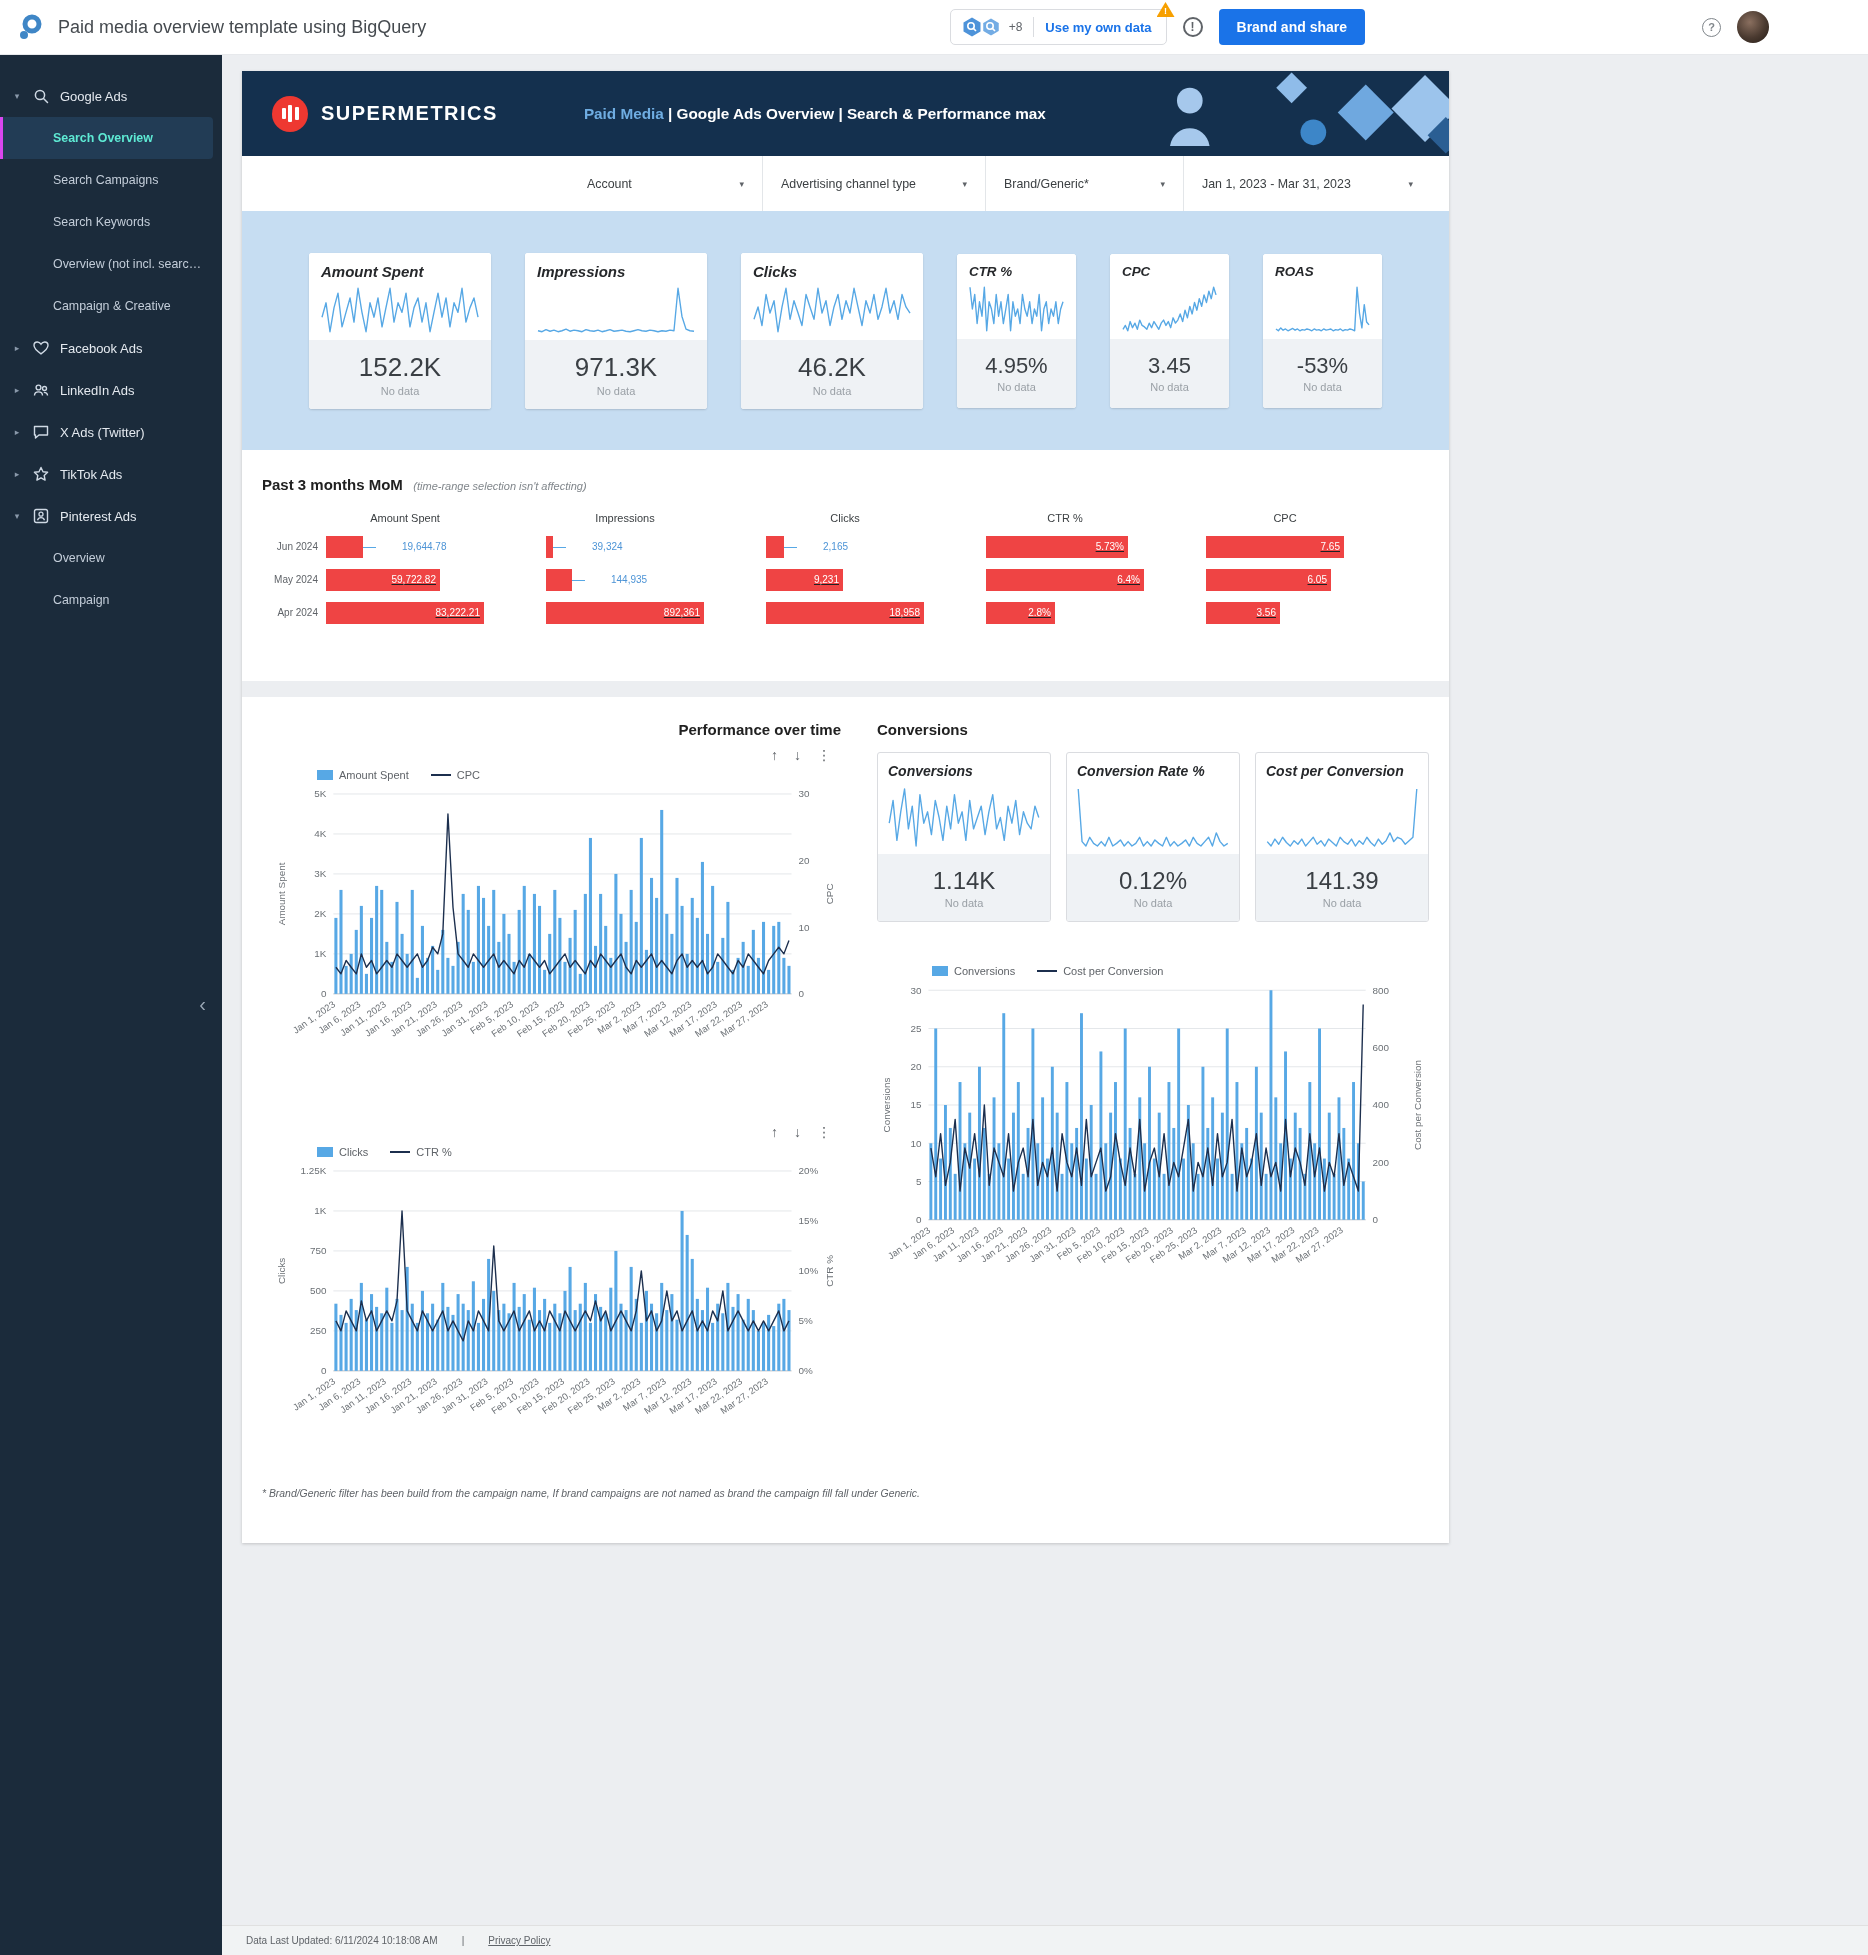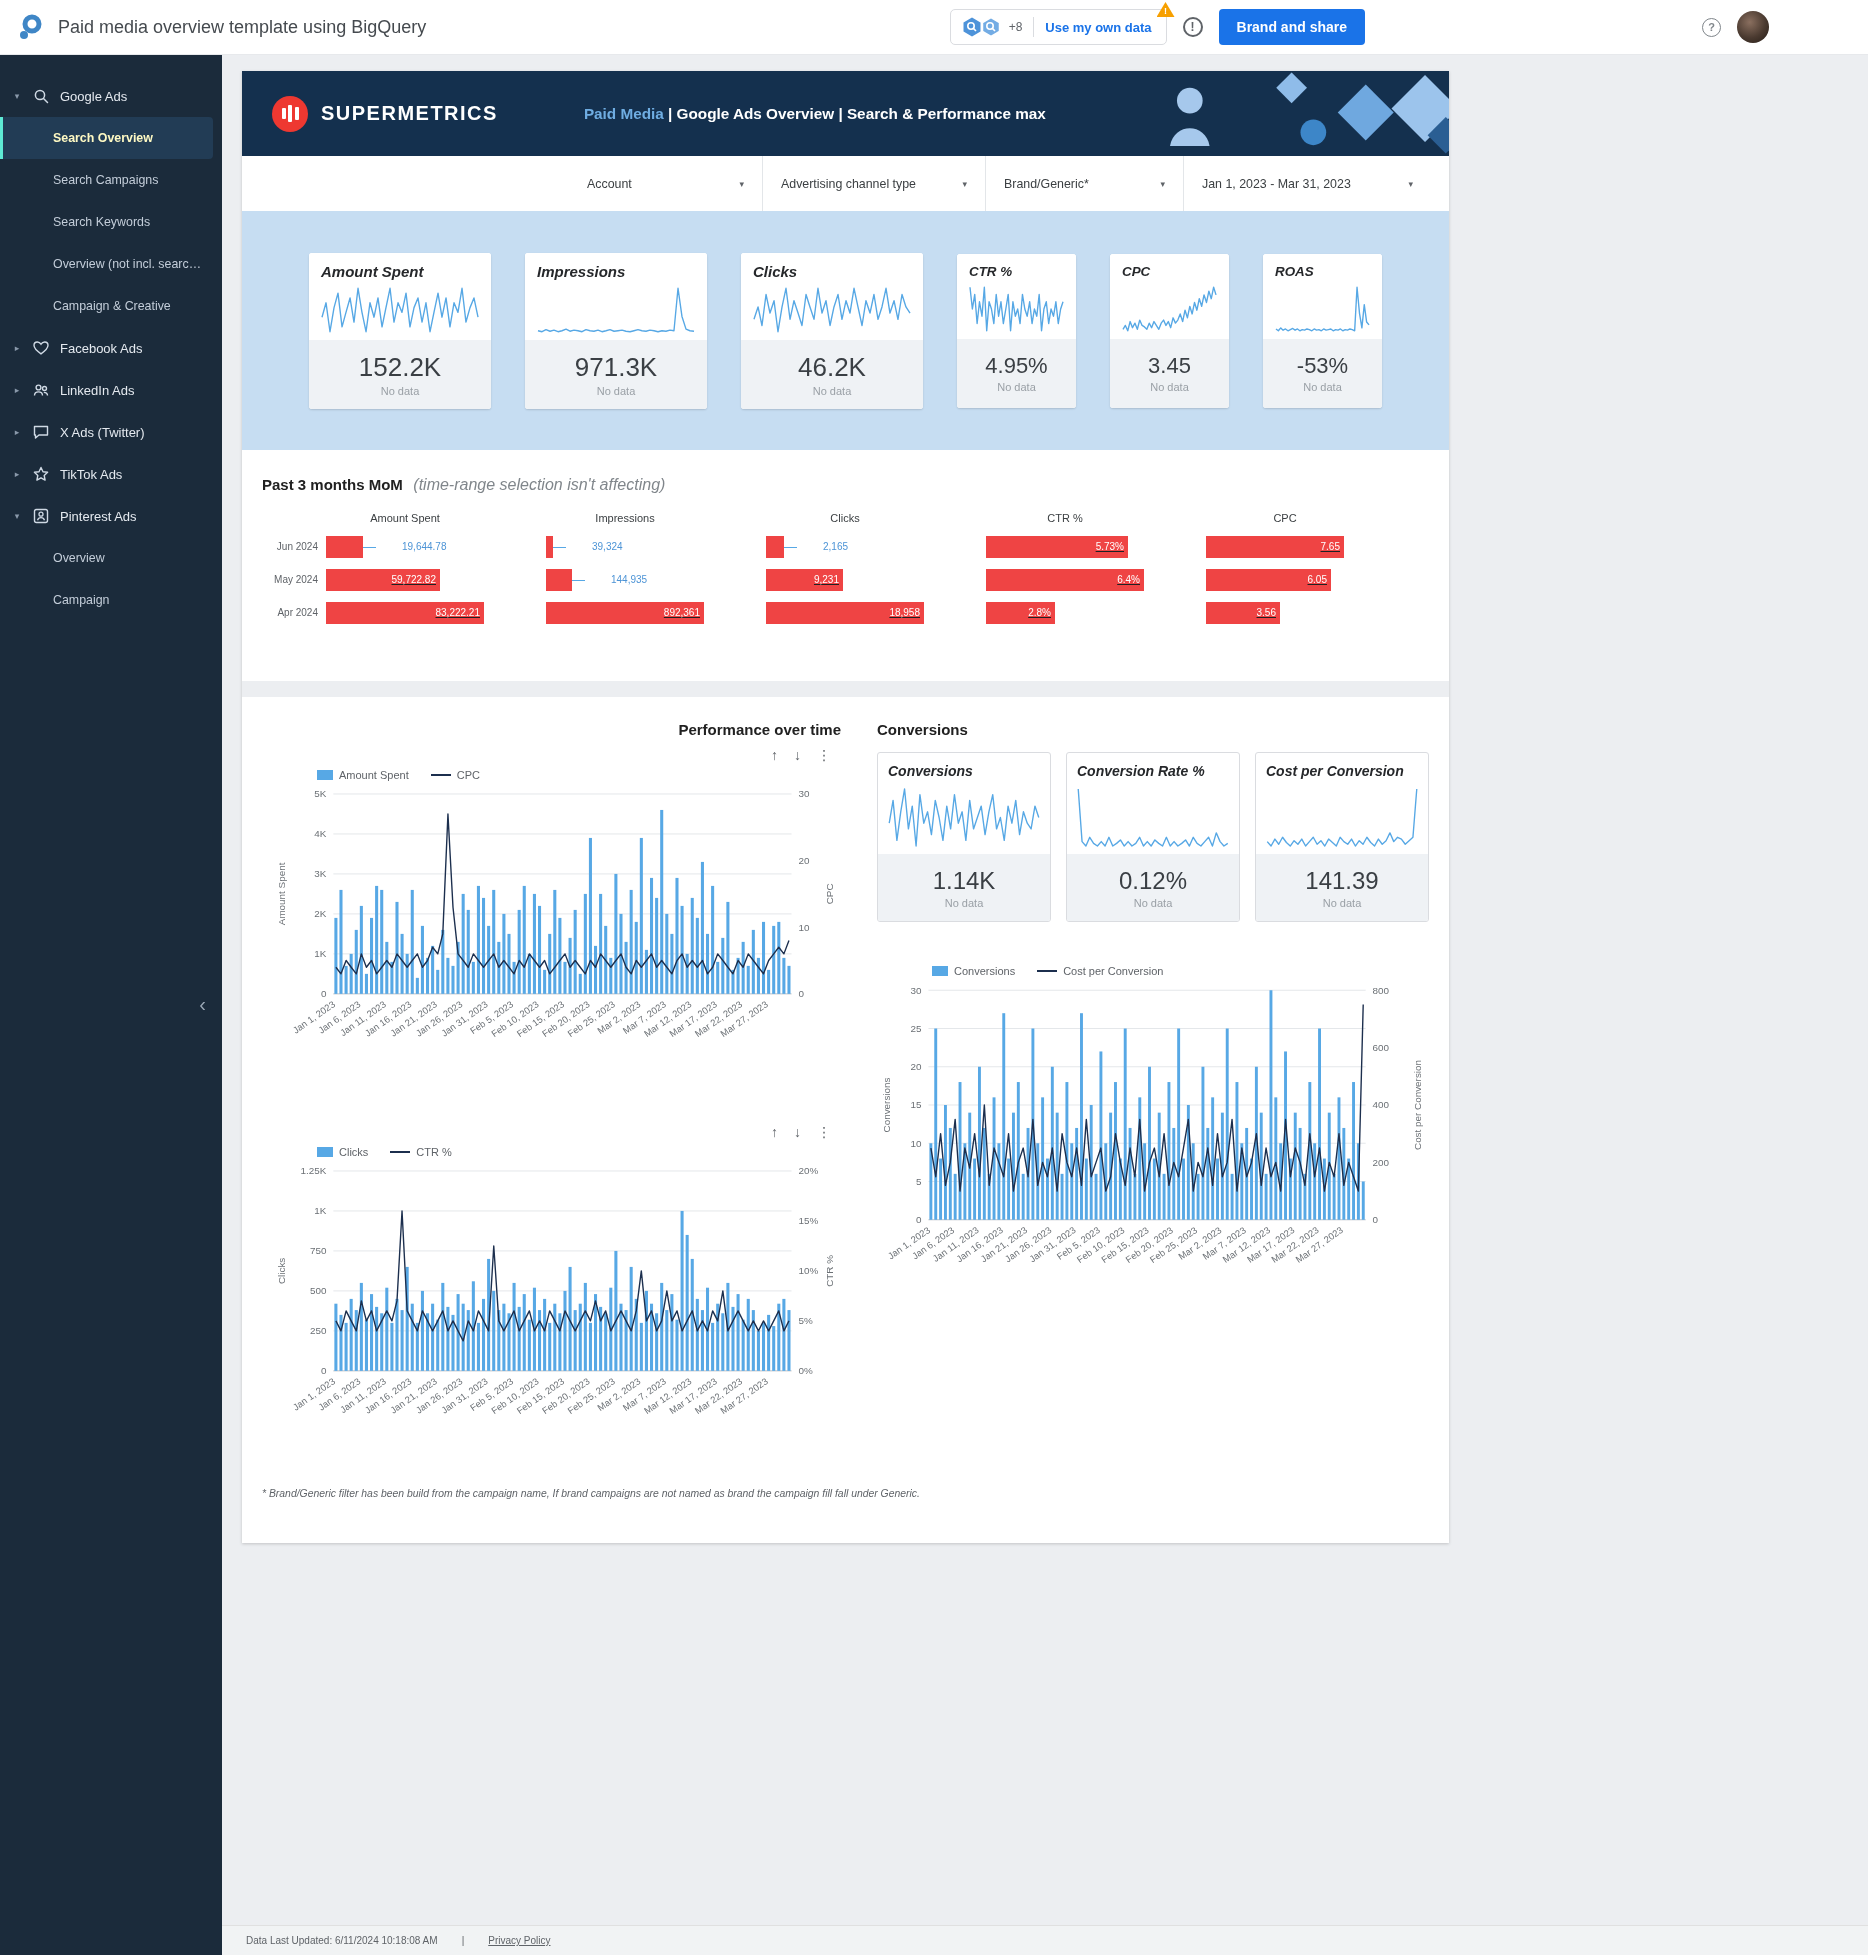--- a/index.html
+++ b/index.html
@@ -44,21 +44,21 @@
 
   
   .side-top { height:42px; display:flex; align-items:center; padding-left:12px; gap:10px;
     color:#e4e9ef; font-size:13px; cursor:pointer; white-space:nowrap; }
   .side-chev { width:10px; font-size:9px; color:#8a99aa; text-align:center; flex:none; }
   .side-ic { width:18px; height:18px; color:#cfd9e4; flex:none; }
   .side-ic svg { width:18px; height:18px; display:block; }
   .side-sub { height:42px; display:flex; align-items:center; padding-left:50px;
     color:#c3cdd9; font-size:12.4px; cursor:pointer; white-space:nowrap; overflow:hidden;
     margin-right:9px; border-left:3px solid transparent; }
-  .side-sub.active { background:#223c55; border-left:3px solid #5eead4; color:#fef9c3;
+  .side-sub.active { background:#223c55; border-left:3px solid #d946ef; color:#5eead4;
     border-radius:0 4px 4px 0; font-weight:bold; }
   .collapse { position:absolute; top:939px; right:16px; color:#9aa7b5; font-size:20px; cursor:pointer; line-height:1; }
 
   
   .report { margin:16px 0 0 20px; width:1207px; box-shadow:0 1px 3px rgba(0,0,0,.18); }
 
   
   .banner { height:85px; background:#14304e; display:flex; align-items:center;
     padding:0 0 0 30px; position:relative; overflow:hidden;gap:36px; }
   .brand { display:flex; align-items:center; gap:13px; flex:none; }
@@ -91,21 +91,21 @@
   .sc-bottom { background:#eff2f5; height:69px; display:flex; flex-direction:column;
     align-items:center; justify-content:center; gap:2px; }
   .sc-value { font-size:26px; color:#3a3f44; }
   .scorecard.sm .sc-value { font-size:22px; }
   .sc-note { font-size:11px; color:#9aa0a6; }
 
   
   .mom { background:#fff; padding:26px 20px 46px; }
   .mom-head { margin-bottom:18px; }
   .mom-title { font-size:15px; font-weight:bold; color:#212121; }
-  .mom-note { font-style:italic; font-size:16px; color:#80868b; margin-left:6px; }
+  .mom-note { font-style:italic; font-size:11px; color:#80868b; margin-left:6px; }
   .mom-charts { display:flex; padding-left:6px; }
   .mom-months { width:50px; padding-top:24px; margin-right:8px; flex:none; }
   .mom-month { height:22px; margin-bottom:11px; font-size:10px; color:#5f6368;
     text-align:right; line-height:22px; white-space:nowrap; }
   .mom-chart { width:220px; flex:none; }
   .mom-chart-title { font-size:11px; color:#3c4043; width:158px; text-align:center;
     height:14px; margin-bottom:10px; }
   .mom-row { position:relative; height:22px; margin-bottom:11px; }
   .mom-bar { height:22px; background:#ef4444;text-decoration:underline; }
   .mom-in { display:block; text-align:right; padding-right:4px; line-height:22px;

